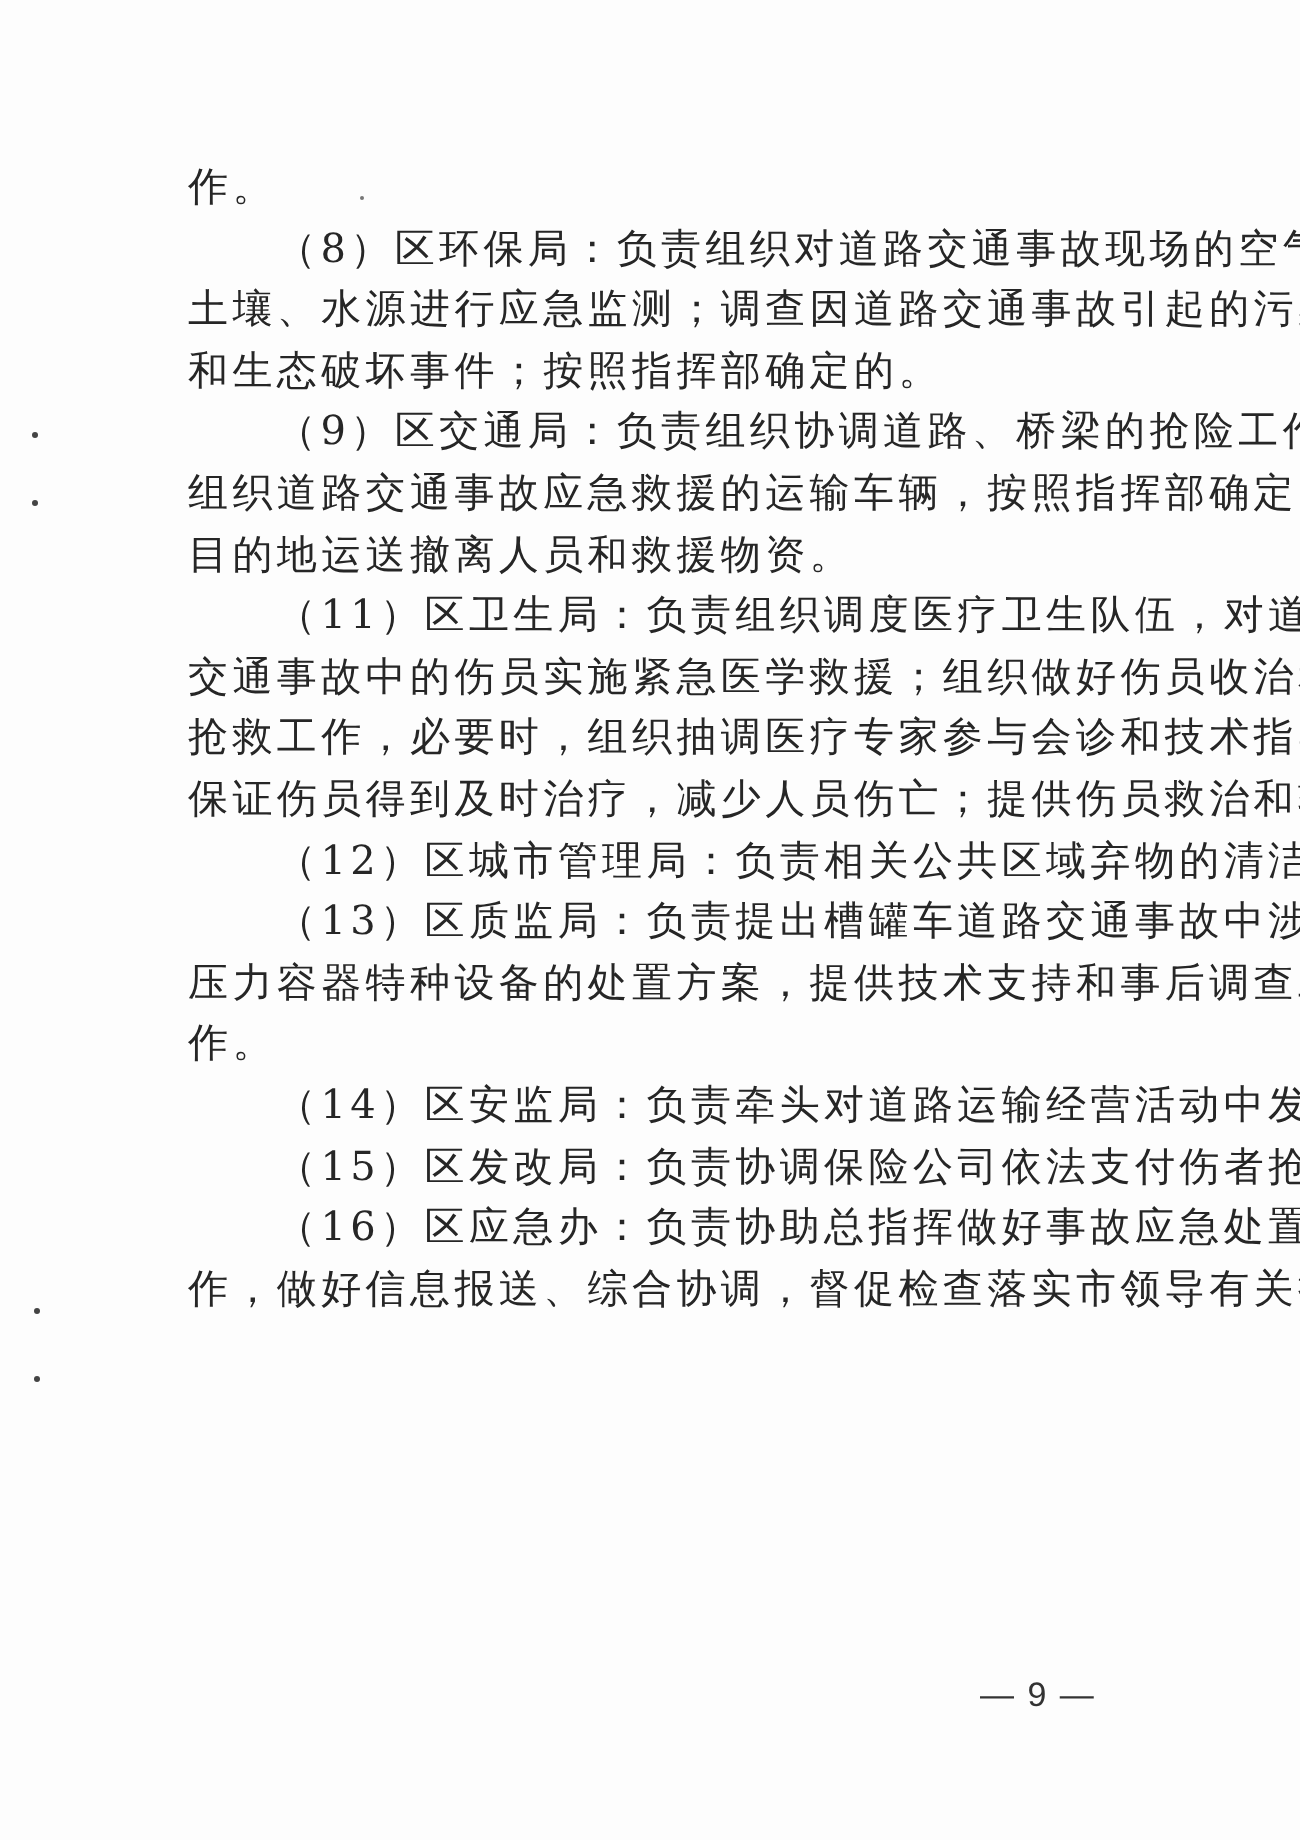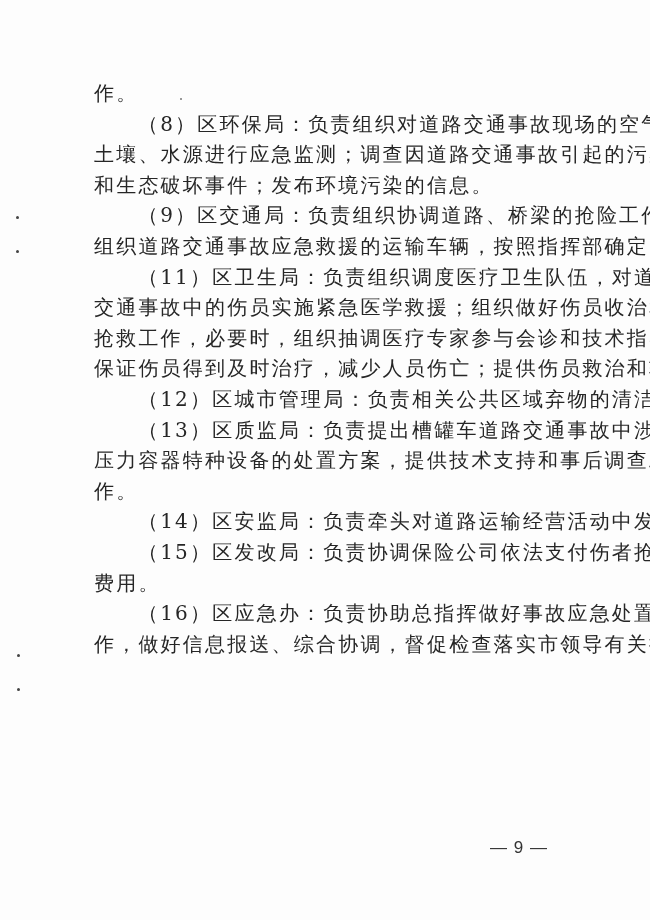--- a/index.html
+++ b/index.html
@@ -29,32 +29,32 @@
   <div class="mark" style="left:16px;top:250px;"></div>
   <div class="mark" style="left:17px;top:654px;"></div>
   <div class="mark" style="left:17px;top:688px;"></div>
   <div class="speck" style="left:180px;top:98px;"></div>
   <div class="speck" style="left:404px;top:613px;"></div>
 
   <div class="body-text">
     <div class="line">作。</div>
     <div class="line indent">（8）区环保局：负责组织对道路交通事故现场的空气、</div>
     <div class="line">土壤、水源进行应急监测；调查因道路交通事故引起的污染</div>
-    <div class="line">和生态破坏事件；发布环境污染的信息。</div>
+    <div class="line">和生态破坏事件；按照指挥部确定的。</div>
     <div class="line indent">（9）区交通局：负责组织协调道路、桥梁的抢险工作；</div>
     <div class="line">组织道路交通事故应急救援的运输车辆，按照指挥部确定的</div>
+    <div class="line">目的地运送撤离人员和救援物资。</div>
     <div class="line indent">（11）区卫生局：负责组织调度医疗卫生队伍，对道路</div>
     <div class="line">交通事故中的伤员实施紧急医学救援；组织做好伤员收治和</div>
     <div class="line">抢救工作，必要时，组织抽调医疗专家参与会诊和技术指导，</div>
     <div class="line">保证伤员得到及时治疗，减少人员伤亡；提供伤员救治和转</div>
     <div class="line indent">（12）区城市管理局：负责相关公共区域弃物的清洁与</div>
     <div class="line indent">（13）区质监局：负责提出槽罐车道路交通事故中涉及</div>
     <div class="line">压力容器特种设备的处置方案，提供技术支持和事后调查工</div>
     <div class="line">作。</div>
     <div class="line indent">（14）区安监局：负责牵头对道路运输经营活动中发生</div>
     <div class="line indent">（15）区发改局：负责协调保险公司依法支付伤者抢救</div>
-    <div class="line">费用。</div>
     <div class="line indent">（16）区应急办：负责协助总指挥做好事故应急处置工</div>
     <div class="line">作，做好信息报送、综合协调，督促检查落实市领导有关批</div>
   </div>
 
   <div class="pageno">— 9 —</div>
 </div>
 
 </body></html>

